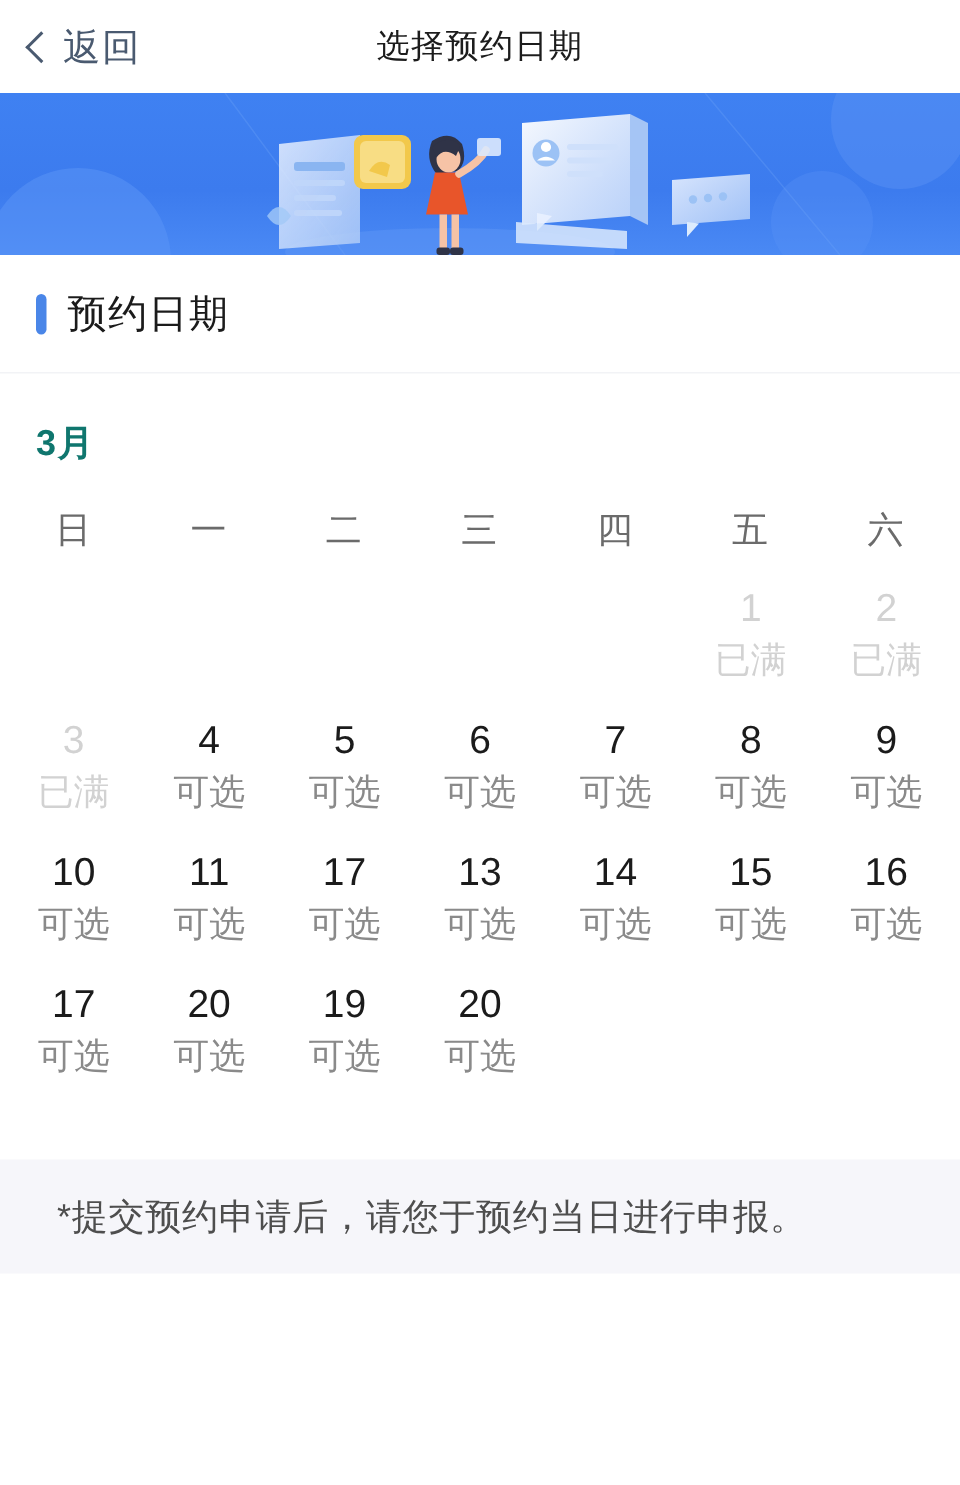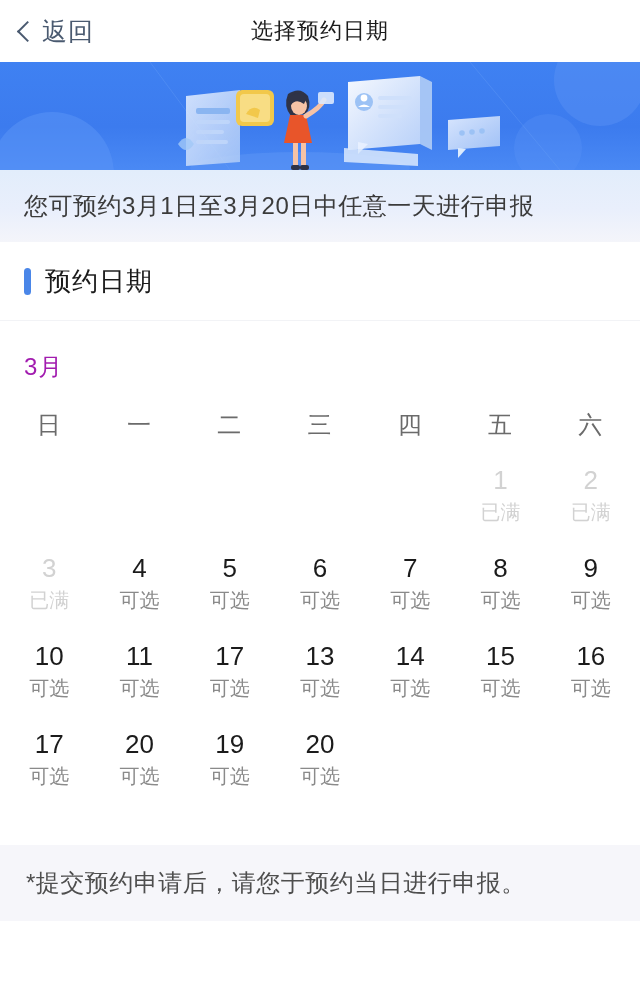--- a/index.html
+++ b/index.html
@@ -56,55 +56,55 @@
     height:78px;display:flex;align-items:center;padding-left:24px;
     border-bottom:1px solid #f2f3f6;
   }
   .accent-bar{
     width:7px;height:27px;border-radius:4px;background:#4a86e8;
     margin-right:14px;
   }
   .section-title{font-size:26px;color:#1b1b1b;letter-spacing:1px;}
 
   .month-label{
-    font-size:24px;color:#a21caf;font-weight:normal;
+    font-size:24px;color:#0f766e;font-weight:bold;
     padding:30px 0 0 24px;letter-spacing:1px;
   }
 
   .grid{
     display:grid;grid-template-columns:repeat(7,1fr);
     padding:0 4px;
   }
   .wd{
     text-align:center;font-size:24px;color:#6b6b6b;
     padding:26px 0 10px 0;letter-spacing:1px;
   }
   .cell{
     height:88px;display:flex;flex-direction:column;
     align-items:center;justify-content:center;
   }
   .cell.empty{visibility:hidden;}
   .d-num{font-size:26px;line-height:1.25;}
-  .d-sub{font-size:20px;line-height:1.35;margin-top:3px;}
+  .d-sub{font-size:24px;line-height:1.35;margin-top:3px;}
 
   .cell.available .d-num{color:#1b1b1b;}
   .cell.available .d-sub{color:#8a8a8a;}
   .cell.full .d-num{color:#d2d2d2;}
   .cell.full .d-sub{color:#d2d2d2;}
 
   .card-pad{height:42px;}
 
   
   .footer{
     width:640px;height:auto;min-height:76px;
     background:#f6f6fa;
     display:flex;align-items:center;
   }
   .footer-text{
-    padding-left:26px;font-size:24px;color:#4e4e4e;letter-spacing:.5px;
+    padding-left:38px;font-size:24px;color:#4e4e4e;letter-spacing:.5px;
   }
 </style>
 </head>
 <body>
 
 <div class="screen">
 
   <div class="navbar">
     <div class="back-btn">
       <span class="chev"></span>
@@ -183,23 +183,20 @@
       <g>
         <path d="M448 58 L500 54 L500 84 L448 88 Z" fill="url(#paper2)"></path>
         <path d="M458 86 l0 10 l8 -9z" fill="#dcebfd"></path>
         <circle cx="462" cy="71" r="2.8" fill="#9cc2f5"></circle>
         <circle cx="472" cy="70" r="2.8" fill="#9cc2f5"></circle>
         <circle cx="482" cy="69" r="2.8" fill="#9cc2f5"></circle>
       </g>
     </svg>
   </div>
 
-  <div class="info-band">
-    <div class="info-text">您可预约3月1日至3月20日中任意一天进行申报</div>
-  </div>
 
   <div class="card">
     <div class="section-head">
       <div class="accent-bar"></div>
       <div class="section-title">预约日期</div>
     </div>
 
     <div class="month-label">3月</div>
 
     <div class="grid" id="weekday-row">

